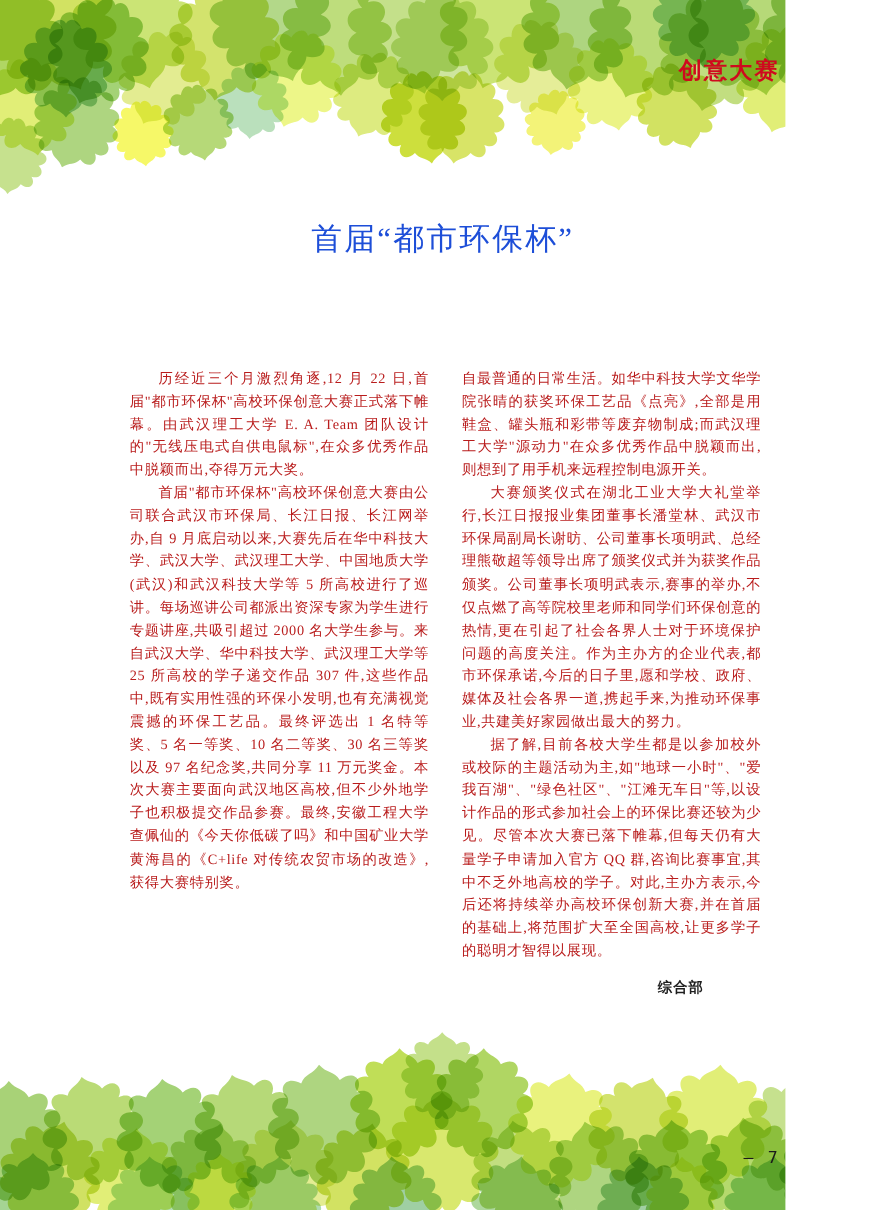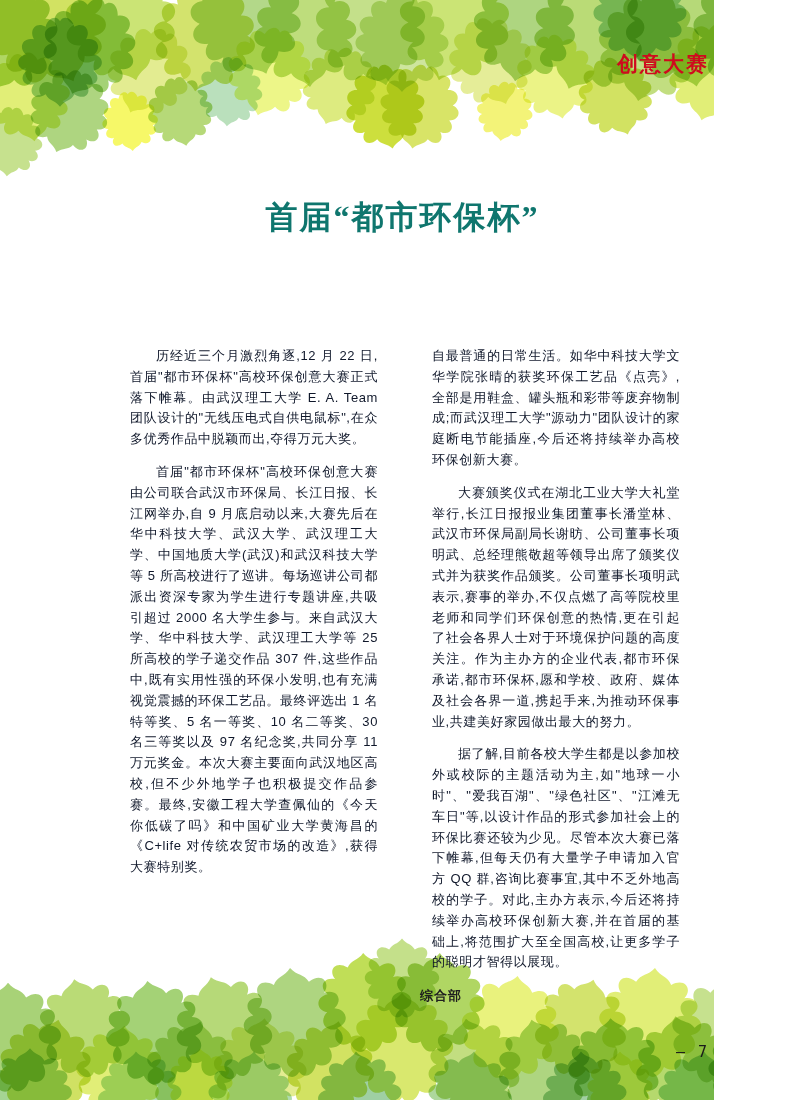--- a/index.html
+++ b/index.html
@@ -15,36 +15,36 @@
   
   .corner-tag{
     position:absolute;top:50px;left:617px;z-index:3;
     font-family:"Liberation Serif",serif;font-weight:bold;
     font-size:21px;color:#cf0a1e;letter-spacing:2px;white-space:nowrap;
   }
   
   .title{
     position:absolute;top:196px;left:0;width:805px;z-index:2;
     text-align:center;font-family:"Liberation Serif",serif;
-    font-weight:bold;color:#0f766e;font-size:32px;line-height:43px;
+    font-weight:normal;color:#1d4ed8;font-size:28px;line-height:43px;
     letter-spacing:2px;
   }
   
   .columns{
     position:absolute;top:334px;left:118px;width:574px;z-index:2;
     display:flex;gap:30px;
   }
   .col{width:272px;}
   .col p{
-    margin:12px;font-size:13px;line-height:20.8px;letter-spacing:0.6px;
-    text-align:justify;color:#0f172a;
+    margin:0;font-size:13px;line-height:20.8px;letter-spacing:0.6px;
+    text-align:justify;color:#b91c1c;font-family:Liberation Serif, serif;
   }
   .col p.indent{text-indent:2em;}
   .signature{
-    margin-top:14px;padding-right:52px;
+    margin-top:14px;padding-right:52px;text-align:right;
     font-weight:bold;font-size:13px;color:#1f1f1f;letter-spacing:1px;
   }
   .page-number{
     position:absolute;top:1043px;left:676px;z-index:3;
     font-family:"DejaVu Sans Mono",monospace;font-size:15px;
     color:#1a1a1a;letter-spacing:2px;white-space:nowrap;
   }
 </style>
 </head>
 <body>
@@ -101,22 +101,22 @@
   <div class="title">
     <div>首届“都市环保杯”</div>
   </div>
 
   <div class="columns">
     <div class="col">
       <p class="indent">历经近三个月激烈角逐,12 月 22 日,首届"都市环保杯"高校环保创意大赛正式落下帷幕。由武汉理工大学 E. A. Team 团队设计的"无线压电式自供电鼠标",在众多优秀作品中脱颖而出,夺得万元大奖。</p>
       <p class="indent">首届"都市环保杯"高校环保创意大赛由公司联合武汉市环保局、长江日报、长江网举办,自 9 月底启动以来,大赛先后在华中科技大学、武汉大学、武汉理工大学、中国地质大学(武汉)和武汉科技大学等 5 所高校进行了巡讲。每场巡讲公司都派出资深专家为学生进行专题讲座,共吸引超过 2000 名大学生参与。来自武汉大学、华中科技大学、武汉理工大学等 25 所高校的学子递交作品 307 件,这些作品中,既有实用性强的环保小发明,也有充满视觉震撼的环保工艺品。最终评选出 1 名特等奖、5 名一等奖、10 名二等奖、30 名三等奖以及 97 名纪念奖,共同分享 11 万元奖金。本次大赛主要面向武汉地区高校,但不少外地学子也积极提交作品参赛。最终,安徽工程大学查佩仙的《今天你低碳了吗》和中国矿业大学黄海昌的《C+life 对传统农贸市场的改造》,获得大赛特别奖。</p>
     </div>
     <div class="col">
-      <p>自最普通的日常生活。如华中科技大学文华学院张晴的获奖环保工艺品《点亮》,全部是用鞋盒、罐头瓶和彩带等废弃物制成;而武汉理工大学"源动力"团队设计的家庭断电节能插座,今后还将持续举办高校环保创新大赛。</p>
-      <p class="indent">大赛颁奖仪式在湖北工业大学大礼堂举行,长江日报报业集团董事长潘堂林、武汉市环保局副局长谢昉、公司董事长项明武、总经理熊敬超等领导出席了颁奖仪式并为获奖作品颁奖。公司董事长项明武表示,赛事的举办,不仅点燃了高等院校里老师和同学们环保创意的热情,更在引起了社会各界人士对于环境保护问题的高度关注。作为主办方的企业代表,都市环保承诺,都市环保杯,愿和学校、政府、媒体及社会各界一道,携起手来,为推动环保事业,共建美好家园做出最大的努力。</p>
+      <p>自最普通的日常生活。如华中科技大学文华学院张晴的获奖环保工艺品《点亮》,全部是用鞋盒、罐头瓶和彩带等废弃物制成;而武汉理工大学"源动力"在众多优秀作品中脱颖而出,则想到了用手机来远程控制电源开关。</p>
+      <p class="indent">大赛颁奖仪式在湖北工业大学大礼堂举行,长江日报报业集团董事长潘堂林、武汉市环保局副局长谢昉、公司董事长项明武、总经理熊敬超等领导出席了颁奖仪式并为获奖作品颁奖。公司董事长项明武表示,赛事的举办,不仅点燃了高等院校里老师和同学们环保创意的热情,更在引起了社会各界人士对于环境保护问题的高度关注。作为主办方的企业代表,都市环保承诺,今后的日子里,愿和学校、政府、媒体及社会各界一道,携起手来,为推动环保事业,共建美好家园做出最大的努力。</p>
       <p class="indent">据了解,目前各校大学生都是以参加校外或校际的主题活动为主,如"地球一小时"、"爱我百湖"、"绿色社区"、"江滩无车日"等,以设计作品的形式参加社会上的环保比赛还较为少见。尽管本次大赛已落下帷幕,但每天仍有大量学子申请加入官方 QQ 群,咨询比赛事宜,其中不乏外地高校的学子。对此,主办方表示,今后还将持续举办高校环保创新大赛,并在首届的基础上,将范围扩大至全国高校,让更多学子的聪明才智得以展现。</p>
       <div class="signature">综合部</div>
     </div>
   </div>
 
   <div class="page-number">– 7 –</div>
 
   <svg class="band band-bottom" width="805" height="180" viewBox="0 0 805 180">
     <g>
       <use href="#oakleaf" transform="translate(10 120) rotate(178) scale(1.1)" fill="#8bc34a" fill-opacity="0.75"></use>

